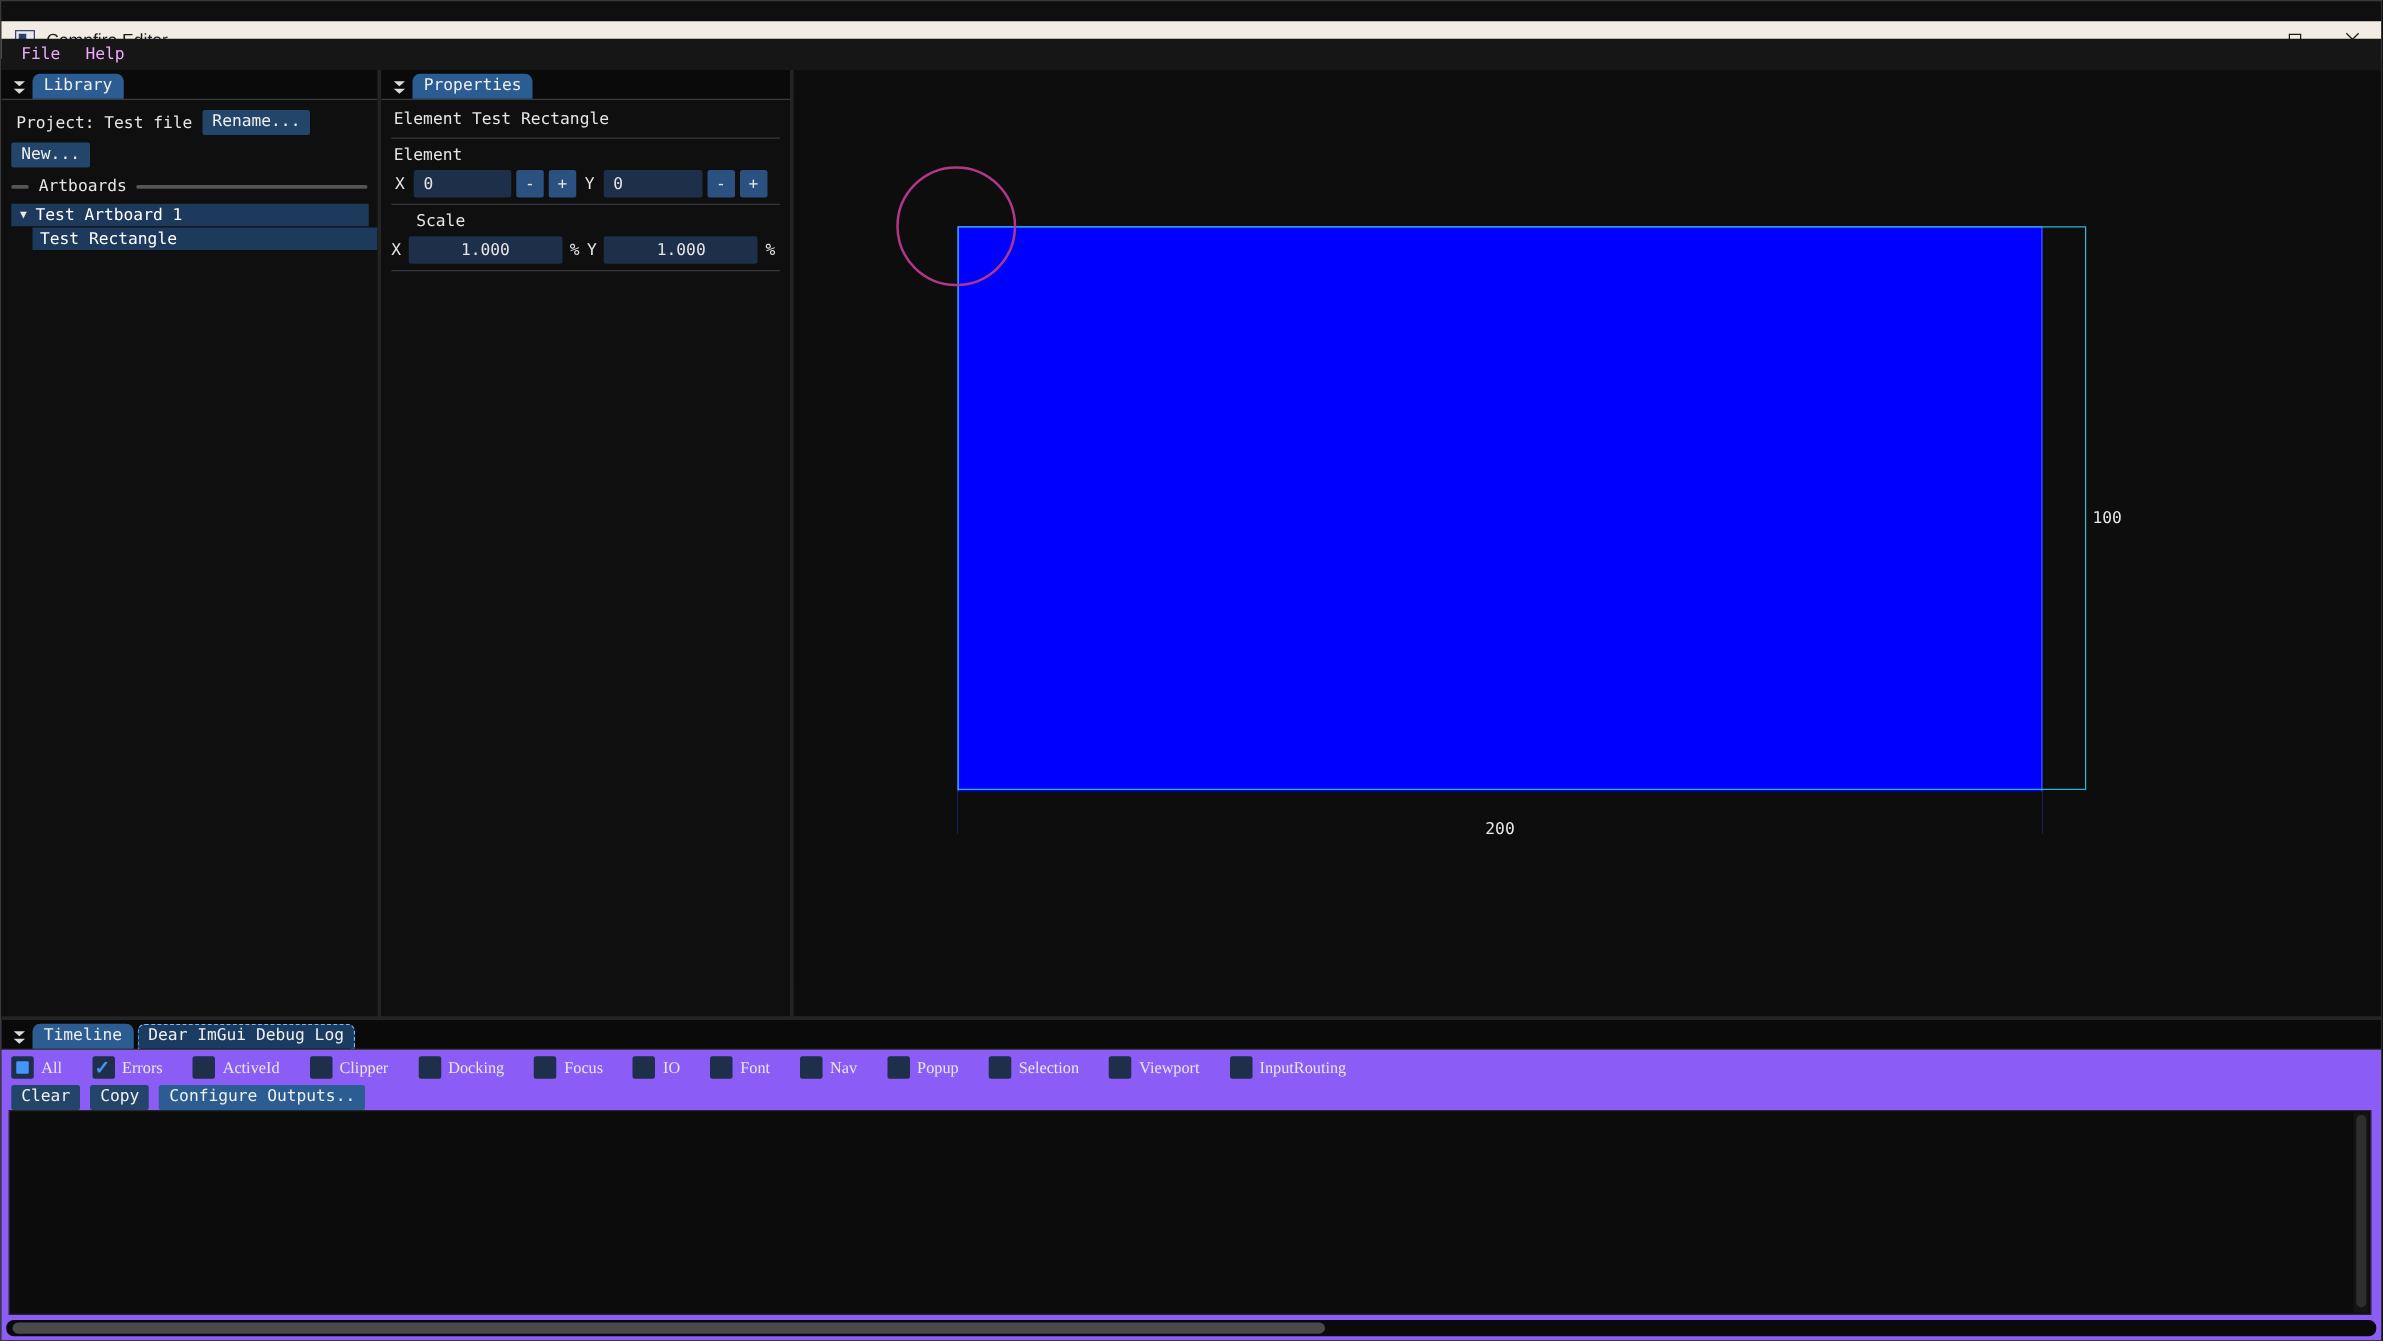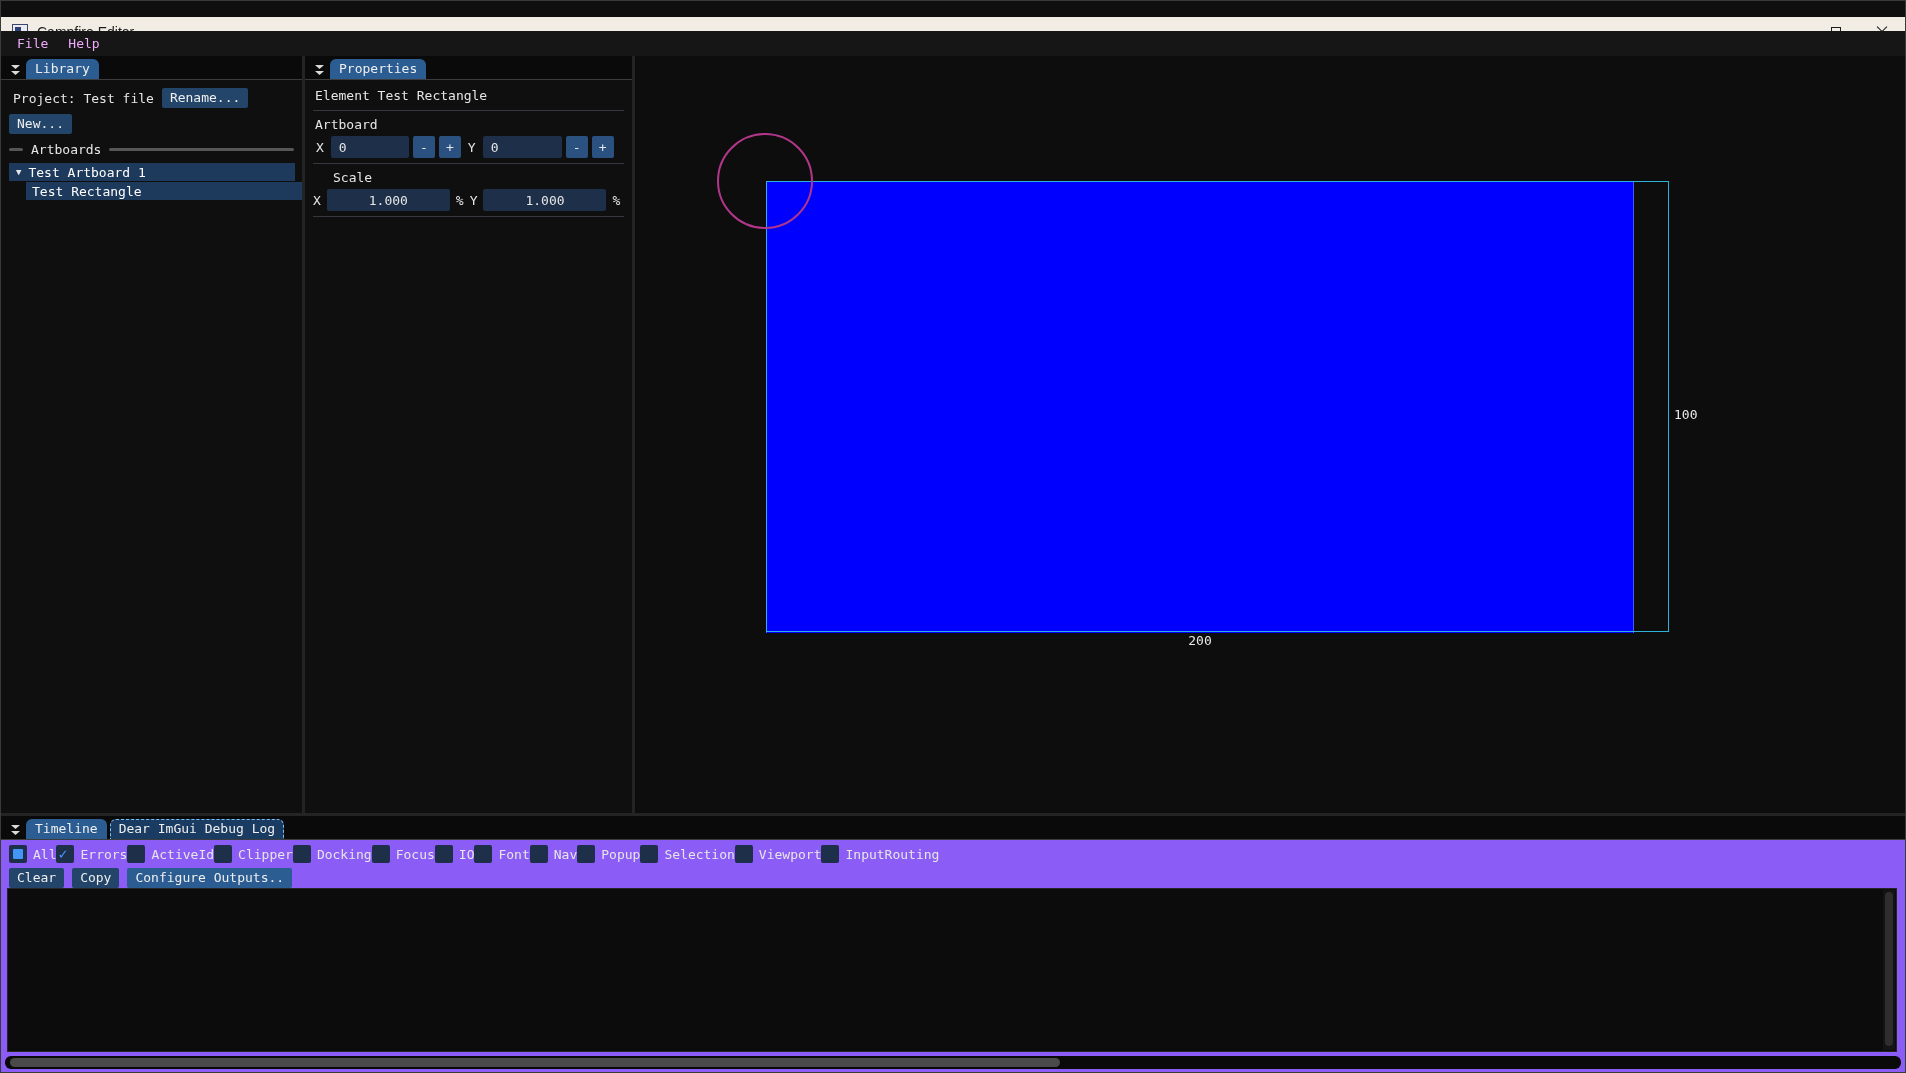--- a/index.html
+++ b/index.html
@@ -54,28 +54,28 @@
   .row { display:flex; align-items:center; gap:8px; }
   
   .treerow { height:18px; display:flex; align-items:center; background:#1d3a5c; color:#fff; margin-bottom:1px; }
   .treearrow { font-size:9px; color:#e8e8e8; margin:0 7px 0 7px; }
   
   .canvas { position:absolute; top:24px; left:0; right:0; bottom:26px; background:#0d0d0d; overflow:hidden; }
   .statusbar { position:absolute; left:0; right:0; bottom:0; height:26px; border-top:1px solid #3c3c3c;
     display:flex; align-items:center; padding-left:6px; color:#e0e0e0; background:#0d0d0d; }
   .bluerect { position:absolute; left:131px; top:101px; width:868px; height:486px; border:1px solid #3f5cf5; }
   .dimband { position:absolute; left:131px; top:553px; width:868px; height:38px; background:#0d0d0d;
-    display:flex; align-items:flex-start; justify-content:center; color:#e8e8e8; }
+    display:flex; align-items:flex-end; justify-content:center; color:#e8e8e8; }
   .artoutline { position:absolute; left:131px; top:101px; width:903px; height:451px; border:1px solid #2cb3dc; }
   .gizmocircle { position:absolute; left:82px; top:53px; width:96px; height:96px; border:2px solid #b23689; border-radius:50%; }
   .hlabel { position:absolute; left:1039px; top:327px; color:#e8e8e8; }
   
   .hsplit { position:absolute; left:0; right:0; top:812px; height:3px; background:#242424; }
   .bottom { position:absolute; left:0; right:0; top:815px; bottom:0; background:#8b5cf6; }
-  .filters { display:flex; gap:0; padding:5px 0 3px 8px; flex-wrap:nowrap; }
+  .filters { display:flex; gap:24px; padding:5px 0 3px 8px; flex-wrap:nowrap;font-family:Liberation Serif, serif; }
   .filter { display:flex; align-items:center; gap:6px; }
   .cb { width:18px; height:18px; background:#1d2f49; border-radius:2px; position:relative; flex:none; }
   .cb[data-state="mixed"]::after { content:""; position:absolute; inset:4px; background:#4296fa; border-radius:1px; }
   .cb[data-state="checked"]::after { content:"\2713"; position:absolute; left:2px; top:0px; color:#4296fa; font-size:15px; font-weight:bold; }
   .btnrow { display:flex; align-items:center; gap:8px; padding:2px 0 4px 8px; }
   .logarea { position:absolute; left:6px; right:8px; top:72px; bottom:20px; background:#0c0c0c; border:1px solid #262626; }
   .vscroll { position:absolute; right:1px; top:1px; bottom:1px; width:12px; background:#141414; }
   .vthumb { position:absolute; left:2px; right:2px; top:2px; height:96%; background:#2e2e2e; border-radius:5px; }
   .hscroll { position:absolute; left:4px; right:4px; bottom:3px; height:13px; background:#0a0a0a; border-radius:6px; }
   .hthumb { position:absolute; left:5px; top:2px; width:1050px; height:9px; background:#4a4a4a; border-radius:5px; }
@@ -146,21 +146,21 @@
         <svg width="11" height="12" viewBox="0 0 11 12">
             <polygon points="1,1 10,1 5.5,5" fill="#dadada"></polygon>
             <polygon points="1,7 10,7 5.5,11" fill="#dadada"></polygon>
           </svg>
       </span>
       <span class="tab">Properties</span>
     </div>
     <div class="pcontent" style="padding:6px 8px;">
       <div style="padding:2px;">Element Test Rectangle</div>
       <div class="sep"></div>
-      <div style="padding:1px 2px 4px 2px;">Artboard</div>
+      <div style="padding:1px 2px 4px 2px;">Element</div>
       <div class="row" style="gap:4px;">
         <span style="padding:0 3px;">X</span>
         <span class="input" style="width:78px;">0</span>
         <span class="sq">-</span>
         <span class="sq">+</span>
         <span style="padding:0 3px;">Y</span>
         <span class="input" style="width:79px;">0</span>
         <span class="sq">-</span>
         <span class="sq">+</span>
       </div>

